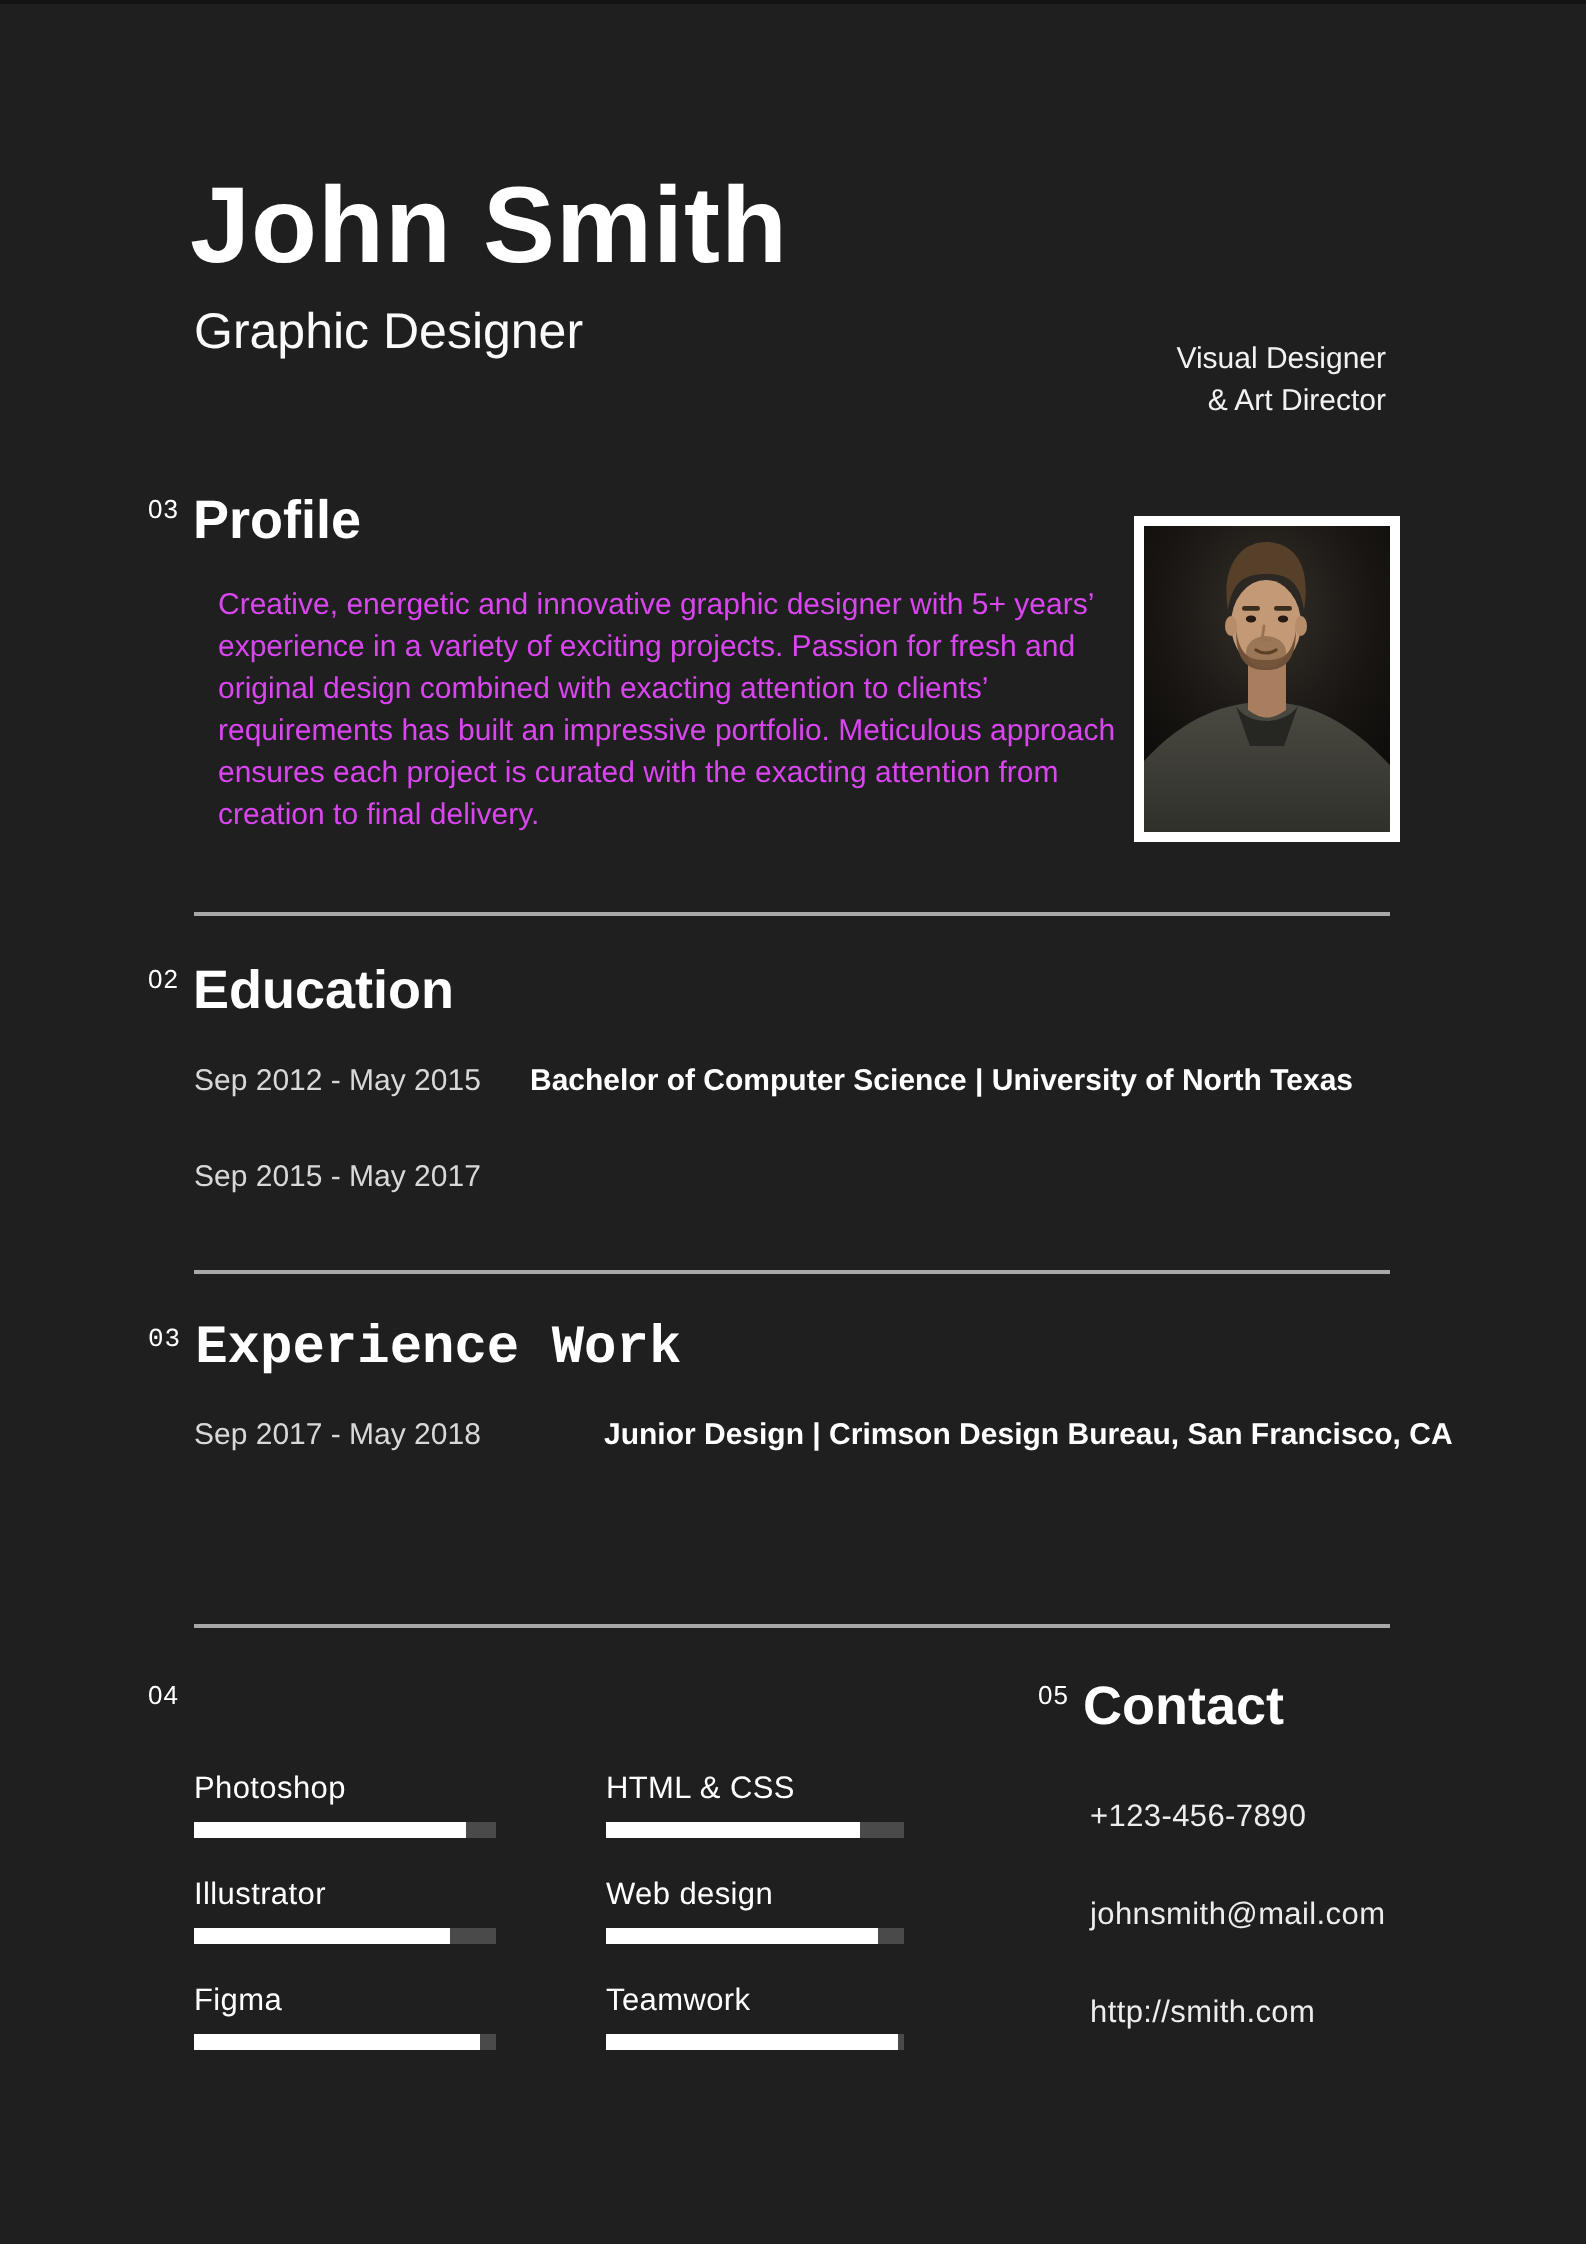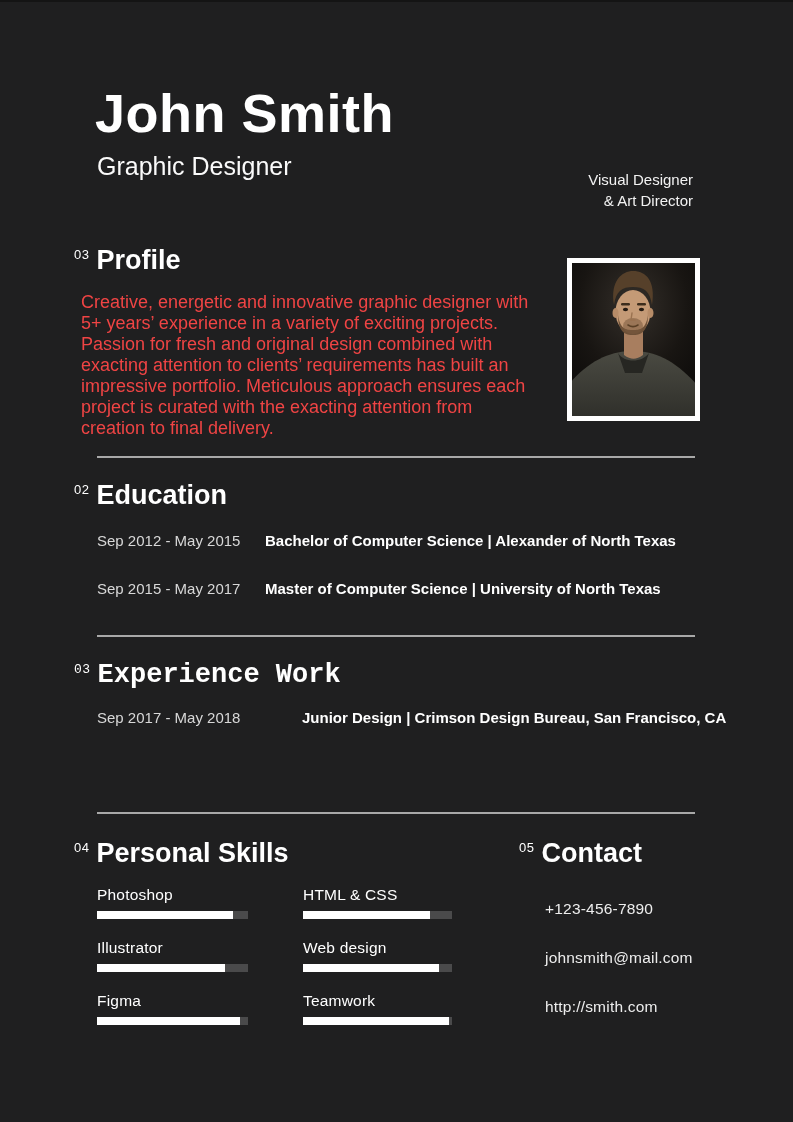--- a/index.html
+++ b/index.html
@@ -61,26 +61,26 @@
   .section-title {
     font-size: 27px;
     font-weight: bold;
     line-height: 27px;
     color: #ffffff;
   }
 
   
   .profile-body {
     position: absolute;
-    left: 81px;
+    left: 109px;
     top: 290px;
     width: 458px;
-    font-size: 18px;
+    font-size: 15px;
     line-height: 21px;
-    color: #ef4444;
+    color: #d946ef;
   }
 
   
   .photo-frame {
     position: absolute;
     left: 567px;
     top: 256px;
     width: 133px;
     height: 163px;
     background: #ffffff;
@@ -209,43 +209,41 @@
   </div>
 
   <div class="divider divider-1"></div>
 
   <div class="section-head" style="left:74px; top:480px;justify-content:flex-end;">
     <span class="section-num">02</span>
     <span class="section-title">Education</span>
   </div>
   <div class="t-row" style="top:530px;">
     <span class="t-dates">Sep 2012 - May 2015</span>
-    <span class="t-desc">Bachelor of Computer Science | Alexander of North Texas</span>
+    <span class="t-desc">Bachelor of Computer Science | University of North Texas</span>
   </div>
   <div class="t-row" style="top:578px;">
     <span class="t-dates">Sep 2015 - May 2017</span>
-    <span class="t-desc">Master of Computer Science | University of North Texas</span>
   </div>
 
   <div class="divider divider-2"></div>
 
   <div class="section-head" style="left:74px; top:660px;font-family:Liberation Mono, monospace;">
     <span class="section-num">03</span>
     <span class="section-title">Experience Work</span>
   </div>
   <div class="t-row" style="top:707px;gap:37px;">
     <span class="t-dates">Sep 2017 - May 2018</span>
     <span class="t-desc">Junior Design | Crimson Design Bureau, San Francisco, CA</span>
   </div>
 
   <div class="divider divider-3"></div>
 
   <div class="section-head" style="left:74px; top:838px;">
     <span class="section-num">04</span>
-    <span class="section-title">Personal Skills</span>
   </div>
 
   <div class="skills-col skills-col-1">
     <div class="skill-item">
       <div class="skill-label">Photoshop</div>
       <div class="skill-track">
         <div class="skill-fill" style="width: 90%;"></div>
       </div>
     </div>
     <div class="skill-item">

